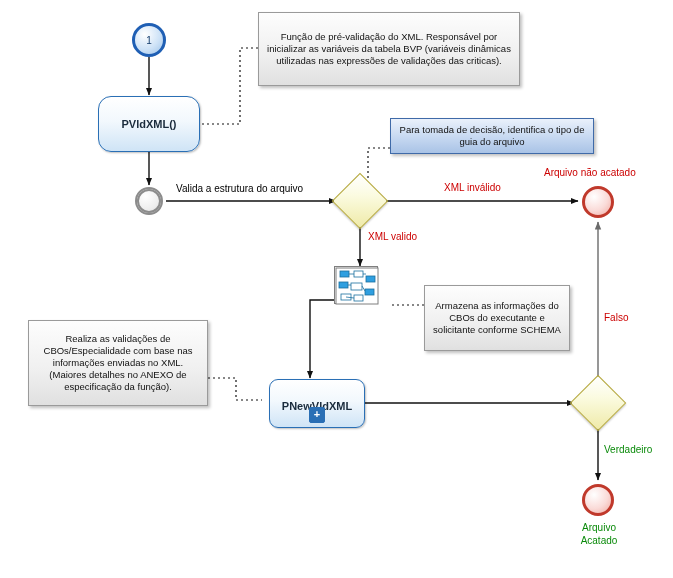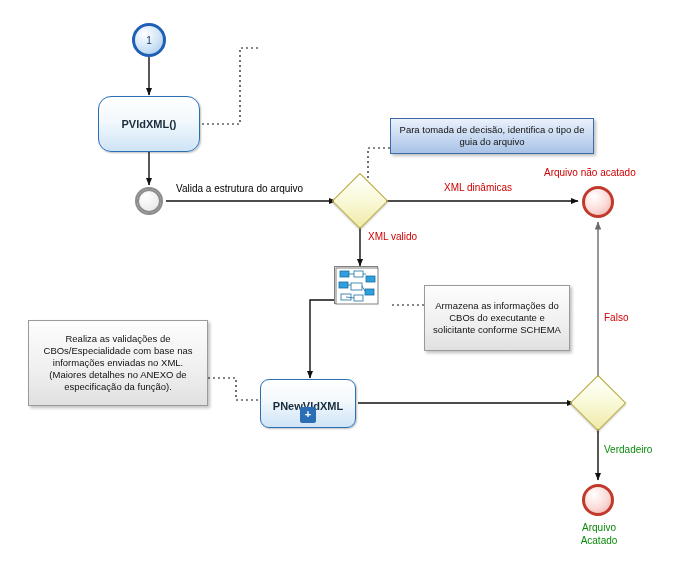--- a/index.html
+++ b/index.html
@@ -133,47 +133,50 @@
       <rect x="31" y="9" width="9" height="6" fill="#2f9fe0" stroke="#1b6f9e" stroke-width="0.8"></rect>
       <rect x="4" y="15" width="9" height="6" fill="#2f9fe0" stroke="#1b6f9e" stroke-width="0.8"></rect>
       <rect x="16" y="16" width="11" height="7" fill="#ffffff" stroke="#1b6f9e" stroke-width="0.8"></rect>
       <rect x="30" y="22" width="9" height="6" fill="#2f9fe0" stroke="#1b6f9e" stroke-width="0.8"></rect>
       <rect x="6" y="27" width="10" height="6" fill="#ffffff" stroke="#1b6f9e" stroke-width="0.8"></rect>
       <rect x="19" y="28" width="9" height="6" fill="#ffffff" stroke="#1b6f9e" stroke-width="0.8"></rect>
       <path d="M14,7 L19,7 M28,7 L31,7 M13,18 L16,18 M27,19 L30,24 M11,30 L19,31" stroke="#1b6f9e" stroke-width="0.8" fill="none"></path>
     </svg>
   </div>
 
-  <div class="node task task-sub" style="left:260px;top:379px;width:96px;height:49px;">
+  <div class="node task task-sub" style="left:269px;top:379px;width:96px;height:49px;">
     <span class="lbl">PNewVldXML</span>
     <span class="plus-marker">+</span>
   </div>
 
   <div class="node gateway" style="left:578px;top:383px;"></div>
 
   <div class="node end-event" style="left:582px;top:186px;"></div>
 
   <div class="node end-event" style="left:582px;top:484px;"></div>
 
+  <div class="node note" style="left:258px;top:12px;width:262px;height:74px;">
+    <span>Função de pré-validação do XML. Responsável por inicializar as variáveis da tabela BVP (variáveis dinâmicas utilizadas nas expressões de validações das criticas).</span>
+  </div>
 
   <div class="node note-blue" style="left:390px;top:118px;width:204px;height:36px;">
     <span>Para tomada de decisão, identifica o tipo de guia do arquivo</span>
   </div>
 
   <div class="node note" style="left:424px;top:285px;width:146px;height:66px;">
     <span>Armazena as informações do CBOs do executante e solicitante conforme SCHEMA</span>
   </div>
 
   <div class="node note" style="left:28px;top:320px;width:180px;height:86px;">
     <span>Realiza as validações de CBOs/Especialidade com base nas informações enviadas no XML. (Maiores detalhes no ANEXO de especificação da função).</span>
   </div>
 
   <div class="lbl-text lbl-black" style="left:176px;top:183px;">Valida a estrutura do arquivo</div>
 
-  <div class="lbl-text lbl-red" style="left:444px;top:182px;">XML dinâmicas</div>
+  <div class="lbl-text lbl-red" style="left:444px;top:182px;">XML inválido</div>
 
   <div class="lbl-text lbl-red" style="left:368px;top:231px;">XML valido</div>
 
   <div class="lbl-text lbl-red" style="left:604px;top:300px;margin-top:12px;">Falso</div>
 
   <div class="lbl-text lbl-green" style="left:604px;top:444px;">Verdadeiro</div>
 
   <div class="lbl-text lbl-red" style="left:544px;top:167px;">Arquivo não acatado</div>
 
   <div class="lbl-text lbl-green lbl-center" style="left:575px;top:522px;width:48px;">Arquivo</div>

